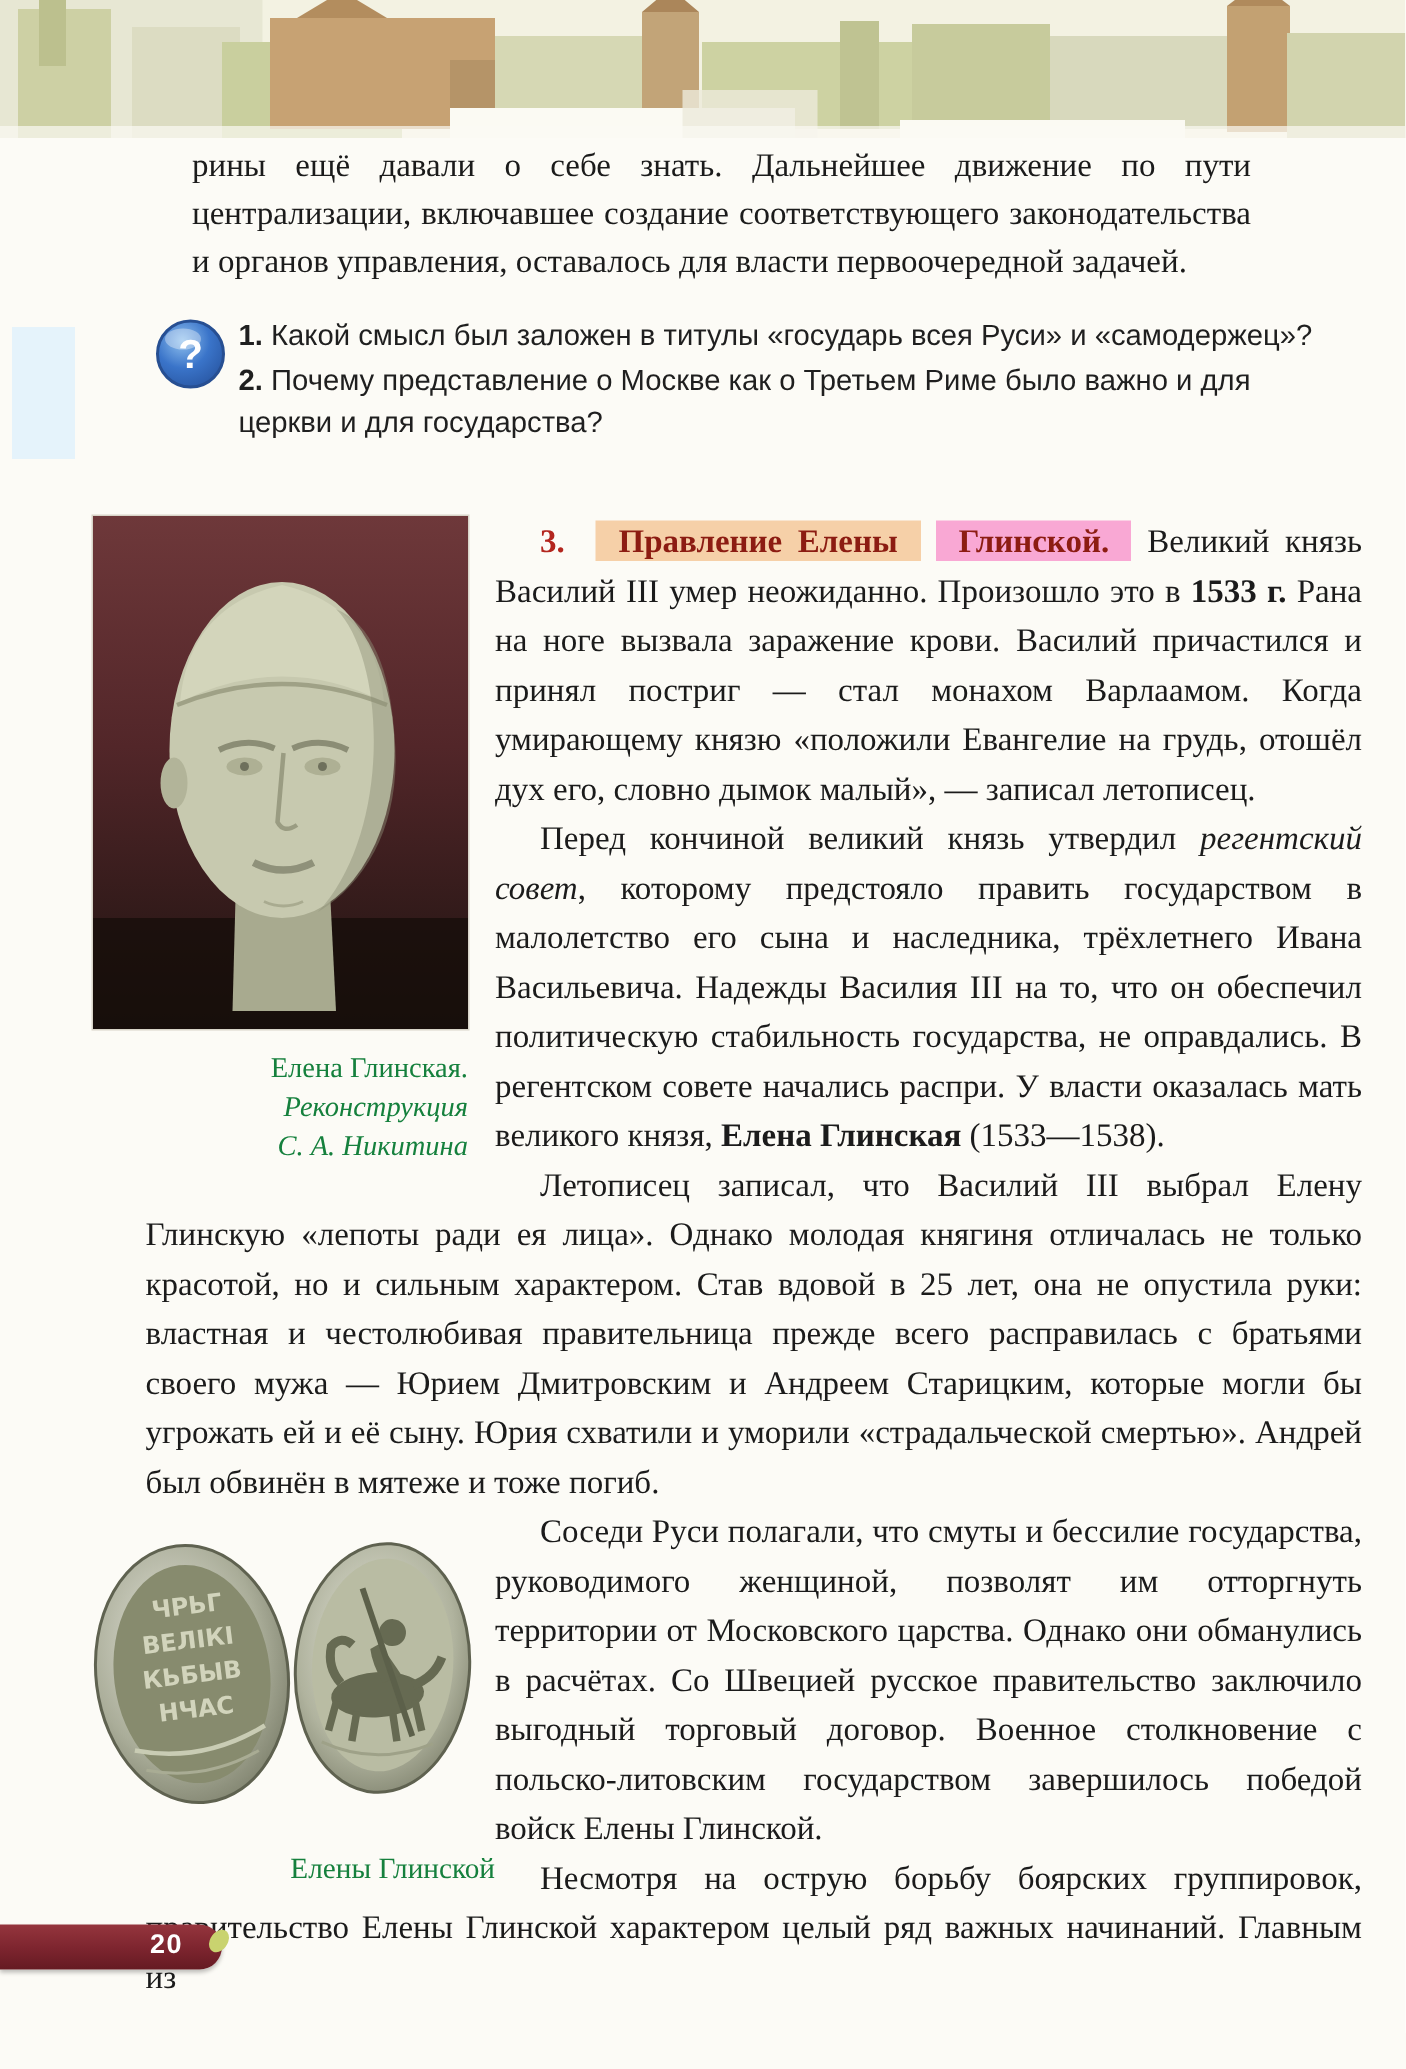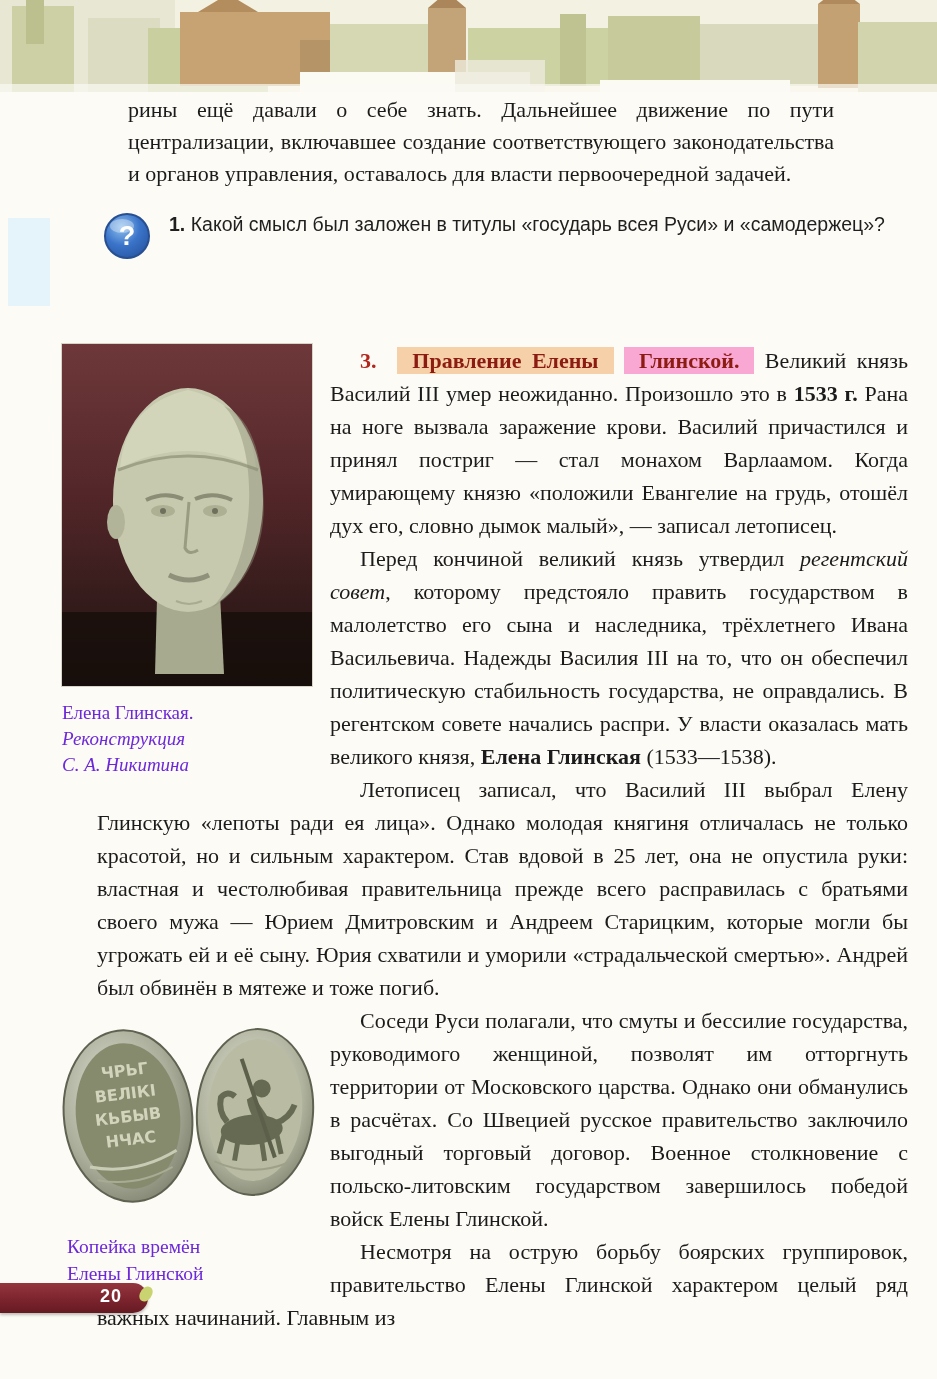--- a/index.html
+++ b/index.html
@@ -21,21 +21,21 @@
   }
 
   
   .questions {
     position:absolute; top:210px; left:97px; width:815px;
     display:flex; align-items:flex-start;
   }
   .q-icon { flex:0 0 48px; width:48px; height:48px; margin:2px 4px 0 6px; position:relative; }
   .q-icon svg { display:block; }
   .q-list {
-    margin-left:14px; width:742px;
+    margin-left:4px; width:742px;
     font-family:"Liberation Sans","DejaVu Sans",sans-serif;
     font-size:19.5px; line-height:28px; color:#1f1f1f; text-align:left;
   }
   .q-item { margin:0 0 2px 0; }
   .q-num { font-weight:bold; }
 
   
   .body-flow {
     position:absolute; top:344px; left:97px; width:811px;
     font-size:22px; line-height:33px; text-align:justify;
@@ -50,21 +50,21 @@
   .i { font-style:italic; }
 
   
   .bust-figure {
     float:left; width:250px;
     margin:4px 18px 38px -35px;
   }
   .bust-photo { width:250px; height:342px; display:block; box-shadow:0 0 0 1px #d8d4c8; }
   .figure-caption {
     margin-top:14px; font-size:19px; line-height:26px;
-    text-align:left; text-indent:0; color:#6d28d9;
+    text-align:right; text-indent:0; color:#15803d;
   }
   .figure-caption div { text-indent:0; }
 
   
   .coins-figure {
     float:left; width:280px; clear:left;
     margin:6px 0 110px -47px;
   }
   .coins-photo { width:280px; height:215px; display:block; }
   .coins-figure .figure-caption { margin-left:17px; font-size:19.5px; line-height:27px; }
@@ -140,20 +140,21 @@
             <stop offset="100%" stop-color="#2a59a6"></stop>
           </radialGradient>
         </defs>
         <circle cx="24" cy="24" r="22" fill="url(#qg)" stroke="#274f92" stroke-width="2"></circle>
         <ellipse cx="19" cy="14" rx="12" ry="7" fill="#ffffff" opacity="0.35"></ellipse>
         <text x="24" y="33" text-anchor="middle" font-family="Liberation Sans, DejaVu Sans, sans-serif" font-size="27" font-weight="bold" fill="#ffffff">?</text>
       </svg>
     </div>
     <div class="q-list">
       <p class="q-item"><span class="q-num">1.</span><span> Какой смысл был заложен в титулы «государь всея Руси» и «самодержец»?</span></p>
+      <p class="q-item"><span class="q-num">2.</span><span> Почему представление о Москве как о Третьем Риме было важно и для церкви и для государства?</span></p>
     </div>
   </div>
 
   <div class="body-flow">
 
     <figure class="bust-figure" style="margin-block:0;">
       <svg class="bust-photo" viewBox="0 0 250 342">
         <defs>
           <linearGradient id="bustbg" x1="0" y1="0" x2="0" y2="1">
             <stop offset="0%" stop-color="#6e383a"></stop>
@@ -229,21 +230,20 @@
             <path d="M226 118 Q240 112 244 98" stroke="#666a52" stroke-width="6" fill="none"></path>
             <path d="M178 120 Q168 110 170 96 Q176 88 184 94" stroke="#666a52" stroke-width="6" fill="none"></path>
             <circle cx="210" cy="84" r="9" fill="#666a52"></circle>
             <path d="M202 92 Q212 104 218 112 L206 118 Q198 106 196 96 Z" fill="#666a52"></path>
             <line x1="188" y1="56" x2="228" y2="152" stroke="#5c604a" stroke-width="4"></line>
           </g>
           <path d="M168 160 Q205 174 242 156" stroke="#9ea188" stroke-width="2" fill="none"></path>
         </g>
       </svg>
       <figcaption class="figure-caption">
-        <div>Копейка времён</div>
         <div>Елены Глинской</div>
       </figcaption>
     </figure>
 
     <p>Соседи Руси полагали, что смуты и бессилие государства, руководимого женщиной, позволят им отторгнуть территории от Московского царства. Однако они обманулись в расчётах. Со Швецией русское правительство заключило выгодный торговый договор. Военное столкновение с польско-литовским государством завершилось победой войск Елены Глинской.</p>
     <p>Несмотря на острую борьбу боярских группировок, правительство Елены Глинской характером целый ряд важных начинаний. Главным из</p>
   </div>
 
   <div class="page-badge">
     <span class="page-num">20</span>

